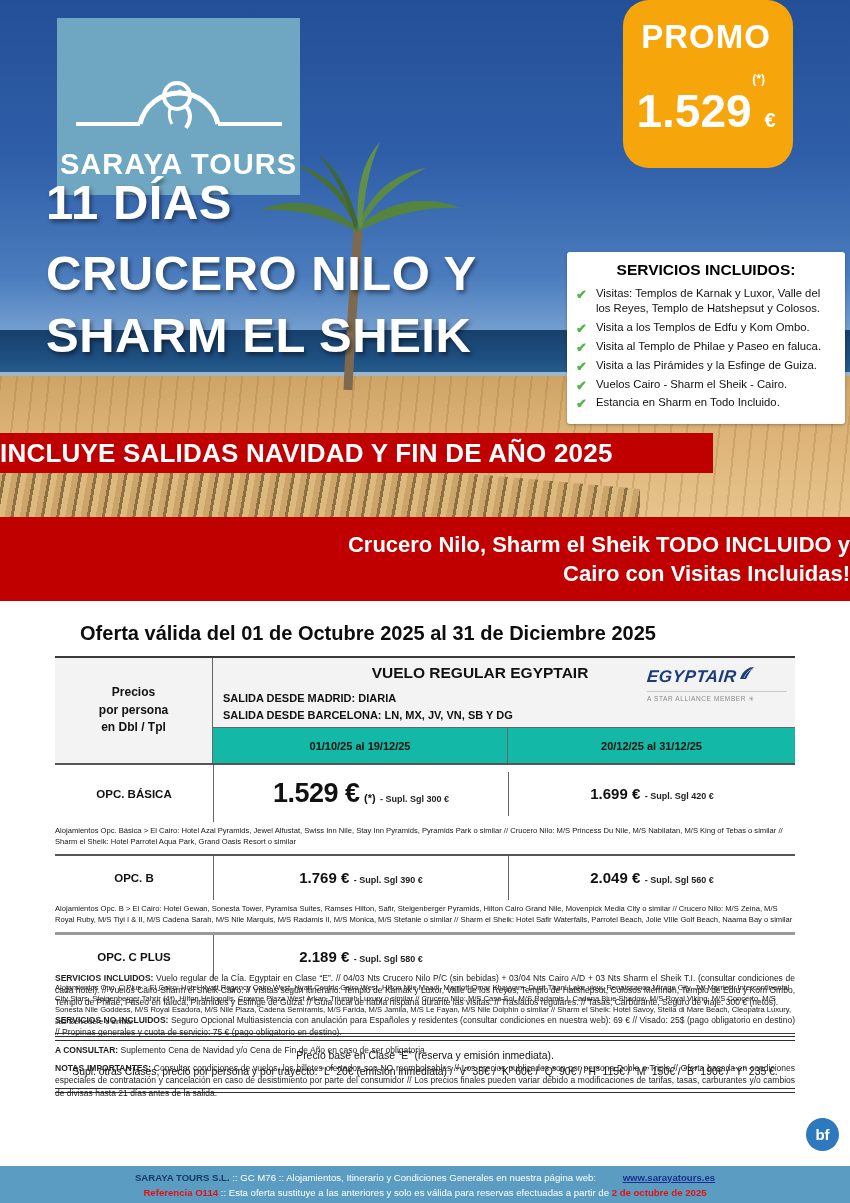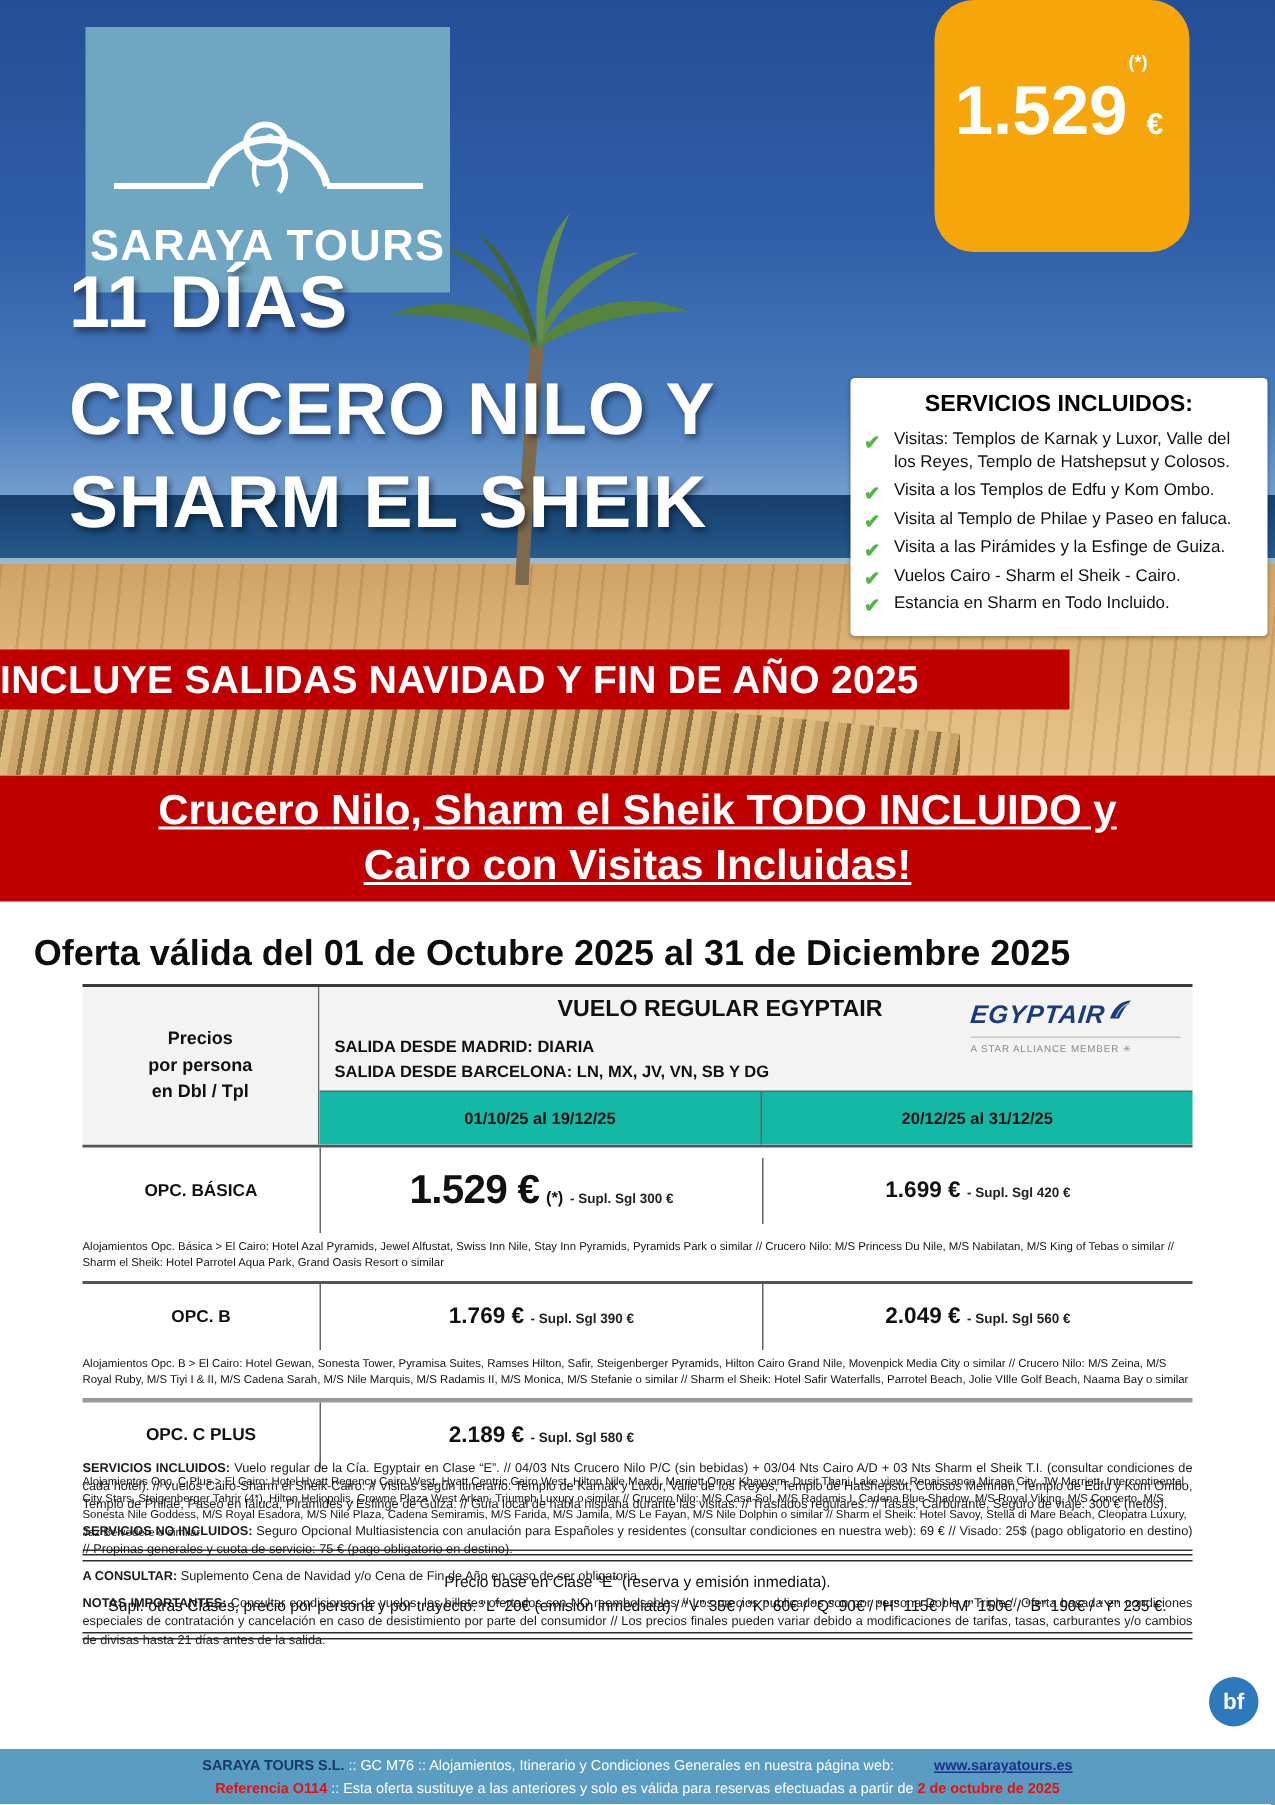--- a/index.html
+++ b/index.html
@@ -47,26 +47,26 @@
   .services-title{text-align:center; font-weight:700; font-size:15.5px; color:#000; margin-bottom:7px;}
   .services ul{list-style:none; margin:0; padding:0;}
   .services li{position:relative; font-size:11.3px; line-height:1.32; color:#111; padding-left:20px; margin-bottom:4px;}
   .services li .chk{position:absolute; left:0; top:0; color:#55b44a; font-size:13px; font-weight:700;}
 
   
   .banner1{position:absolute; top:433px; left:0; width:713px; height:40px; background:#c00000;
         display:flex; align-items:center; box-sizing:border-box;
         color:#ffffff; font-weight:700; font-size:26px; letter-spacing:.2px; white-space:nowrap;}
   .banner2{position:absolute; top:517px; left:0; width:850px; height:84px; background:#c00000;
-        color:#ffffff; text-align:center; font-weight:700; font-size:28px; line-height:1.32;
-        display:flex; flex-direction:column; justify-content:center;text-decoration:underline;}
+        color:#ffffff; text-align:right; font-weight:700; font-size:22px; line-height:1.32;
+        display:flex; flex-direction:column; justify-content:center;}
 
   
   .offer-heading{position:absolute; top:622px; left:0; width:736px; text-align:center;
-        font-size:24px; font-weight:700; color:#0d0d0d;}
+        font-size:20px; font-weight:700; color:#0d0d0d;}
 
   
   .tcol{position:absolute; top:656px; left:55px; width:740px; color:#111;}
   .ptable{border-top:2px solid #3a3a3a; border-bottom:1px solid #3a3a3a;}
   .thead{display:grid; grid-template-columns:158px 582px;}
   .th-left{background:#f3f3f3; border-right:1px solid #666; display:flex; align-items:center; justify-content:center;
         font-weight:700; font-size:12px; text-align:center; white-space:pre-line; line-height:1.45;}
   .th-main{background:#f3f3f3;}
   .th-top{display:flex; padding:6px 8px 4px 10px;}
   .th-titleblock{flex:1;}
@@ -140,20 +140,21 @@
         <path d="M66 58 A 40 40 0 0 1 144 58" fill="none" stroke="#ffffff" stroke-width="5"></path>
         <circle cx="103" cy="30" r="13" fill="none" stroke="#ffffff" stroke-width="4"></circle>
         <circle cx="106" cy="26" r="2.6" fill="#ffffff"></circle>
         <path d="M112 40 q8 10 0 22" fill="none" stroke="#ffffff" stroke-width="4"></path>
         <path d="M96 42 q-2 10 2 16" fill="none" stroke="#ffffff" stroke-width="3"></path>
       </svg>
       <div class="brand-name">SARAYA TOURS</div>
     </div>
 
     <div class="promo">
+      <div class="promo-label">PROMO</div>
       <div class="promo-star">(*)</div>
       <div class="promo-price-row">
         <span>1.529</span>
         <span class="promo-cur">€</span>
       </div>
     </div>
 
     <div class="hero-title">
       <div class="t1">11 DÍAS</div>
       <div>CRUCERO NILO Y</div>

